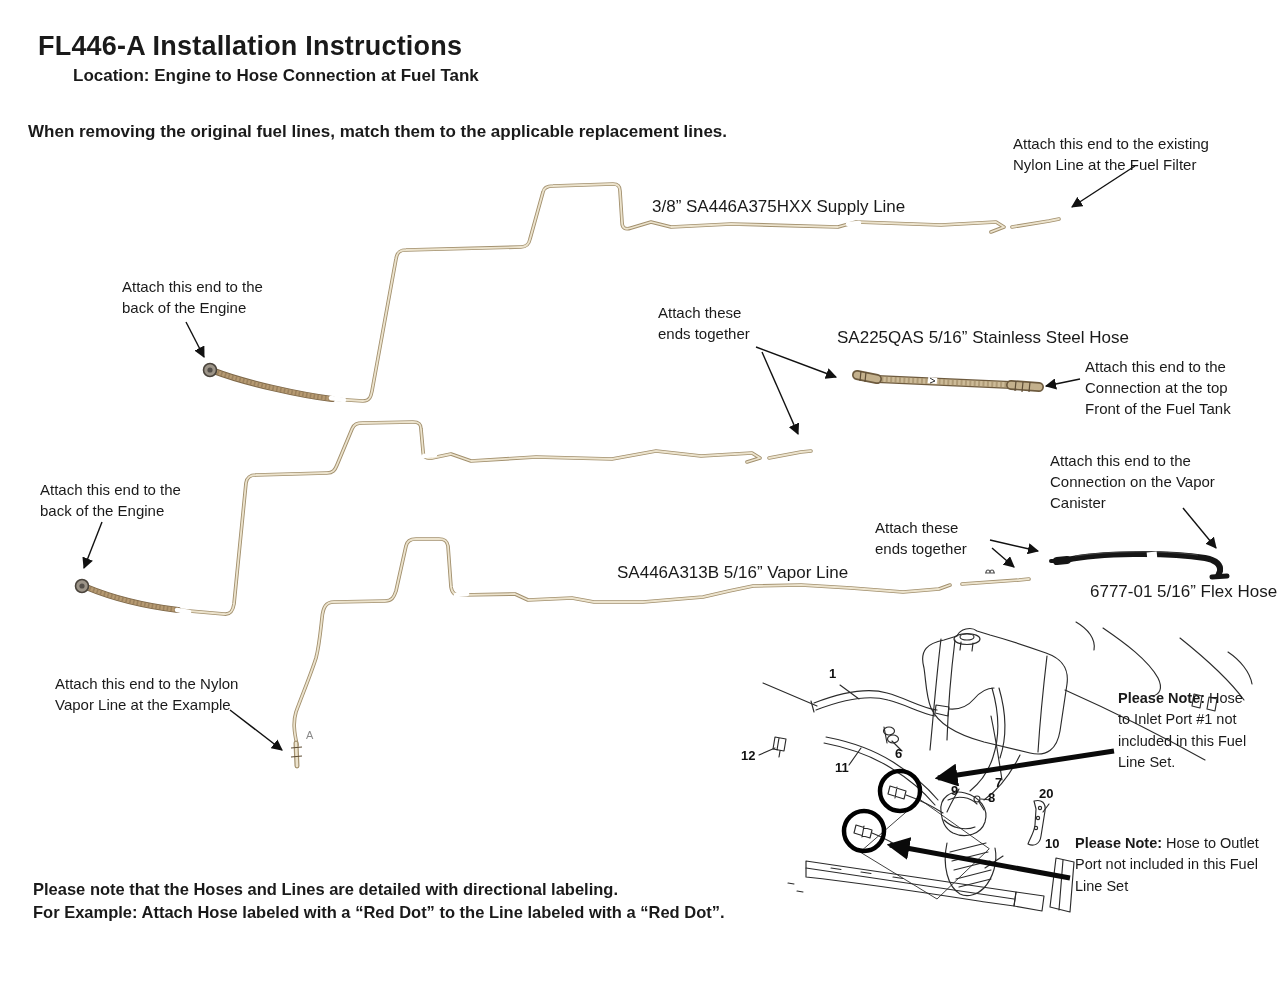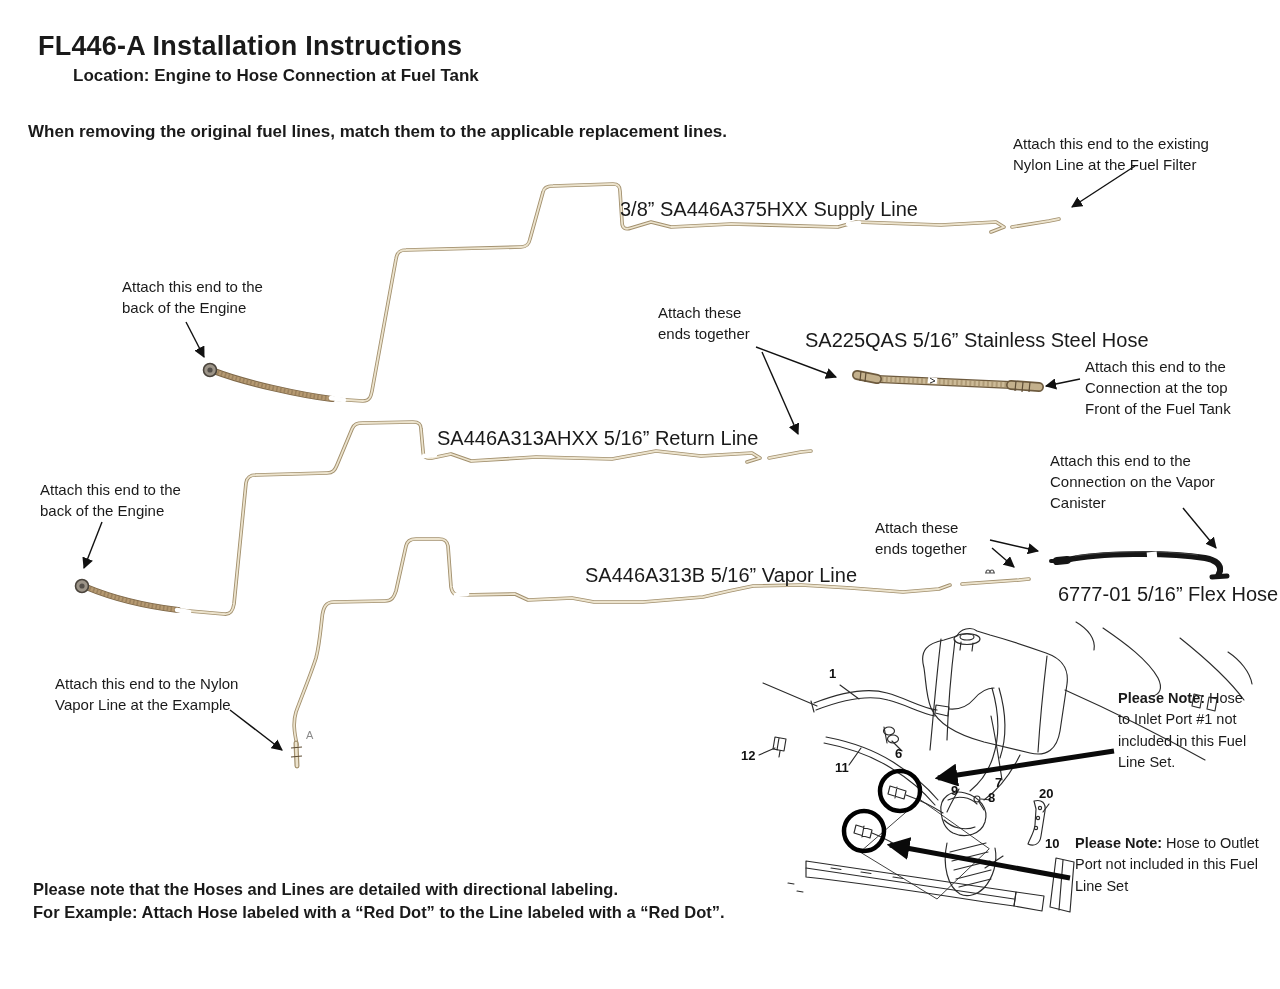--- a/index.html
+++ b/index.html
@@ -1,21 +1,21 @@
 <!DOCTYPE html>
 <html style="--tube-outline: #a2906e; --tube-fill: #ece3cd; --braid: #b69a72; --flex-hose: #161616; --text: #1a1a1a;"><head>
 <meta charset="utf-8">
 <style>
   html,body{margin:0;padding:0;background:#ffffff;}
   #page{position:relative;width:1280px;height:989px;background:#fff;overflow:hidden;
         font-family:"Liberation Sans",sans-serif;color:var(--text,#1a1a1a);}
   #art{position:absolute;left:0;top:0;z-index:1;}
   .lbl{position:absolute;z-index:2;font-size:15px;line-height:1.4;color:var(--text,#1a1a1a);}
   .nowrap{white-space:nowrap;}
-  .part-label{font-size:20px;}
+  .part-label{font-size:17px;padding-left:32px;}
   .hdr-title{font-size:27px;font-weight:bold;letter-spacing:.2px;}
   .hdr-sub{font-size:17px;font-weight:bold;margin-left:33px;}
   .intro{font-size:17px;font-weight:bold;}
   .footer{font-size:16.5px;font-weight:bold;}
   .note{font-size:14.5px;line-height:1.48;}
   .pnum{position:absolute;z-index:2;font-size:13px;font-weight:600;color:#111;}
   .marker-a{position:absolute;z-index:2;font-size:11px;color:#8a8a8a;}
   
   .tube-outer{stroke:var(--tube-outline);stroke-width:3.6;fill:none;stroke-linecap:round;stroke-linejoin:round;}
   .tube-inner{stroke:var(--tube-fill);stroke-width:1.8;fill:none;stroke-linecap:round;stroke-linejoin:round;}
@@ -217,21 +217,20 @@
       <path class="arrow-thick" d="M 1070,878 L 890,845"></path>
     </g>
   </svg>
 
   <div class="lbl hdr-title nowrap" style="left:38px;top:28px;">FL446-A Installation Instructions</div>
   <div class="lbl hdr-sub nowrap" style="left:40px;top:64px;">Location: Engine to Hose Connection at Fuel Tank</div>
   <div class="lbl intro nowrap" style="left:28px;top:120px;">When removing the original fuel lines, match them to the applicable replacement lines.</div>
 
   <div class="lbl part-label nowrap" style="left:620px;top:195px;">3/8” SA446A375HXX Supply Line</div>
   <div class="lbl part-label nowrap" style="left:805px;top:326px;">SA225QAS 5/16” Stainless Steel Hose</div>
-  <div class="lbl part-label nowrap" style="left:437px;top:424px;">SA446A313AHXX 5/16” Return Line</div>
   <div class="lbl part-label nowrap" style="left:585px;top:561px;">SA446A313B 5/16” Vapor Line</div>
   <div class="lbl part-label nowrap" style="left:1058px;top:580px;">6777-01 5/16” Flex Hose</div>
 
   <div class="lbl" style="left:1013px;top:133px;width:225px;">Attach this end to the existing Nylon Line at the Fuel Filter</div>
   <div class="lbl" style="left:122px;top:276px;width:165px;">Attach this end to the back of the Engine</div>
   <div class="lbl" style="left:658px;top:302px;width:110px;">Attach these ends together</div>
   <div class="lbl" style="left:1085px;top:356px;width:165px;">Attach this end to the Connection at the top Front of the Fuel Tank</div>
   <div class="lbl" style="left:40px;top:479px;width:165px;">Attach this end to the back of the Engine</div>
   <div class="lbl" style="left:1050px;top:450px;width:190px;">Attach this end to the Connection on the Vapor Canister</div>
   <div class="lbl" style="left:875px;top:517px;width:110px;">Attach these ends together</div>

